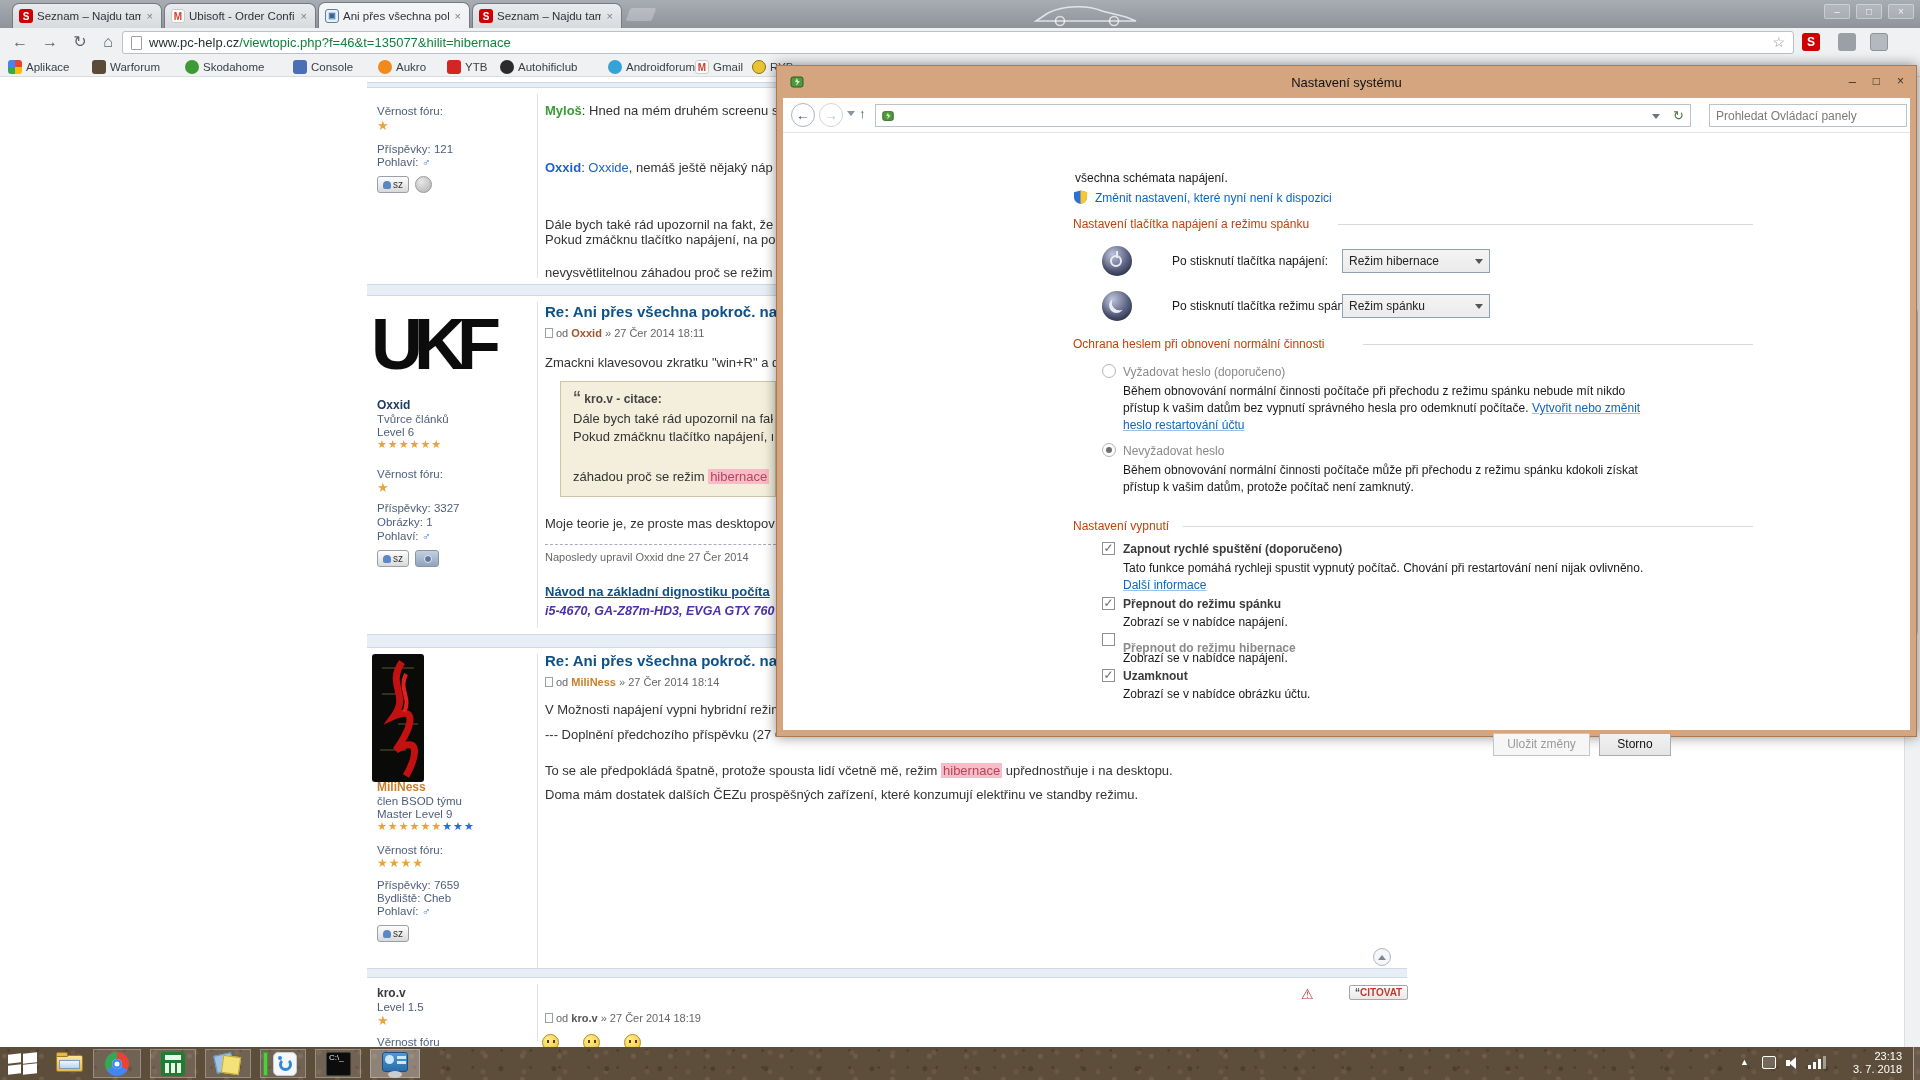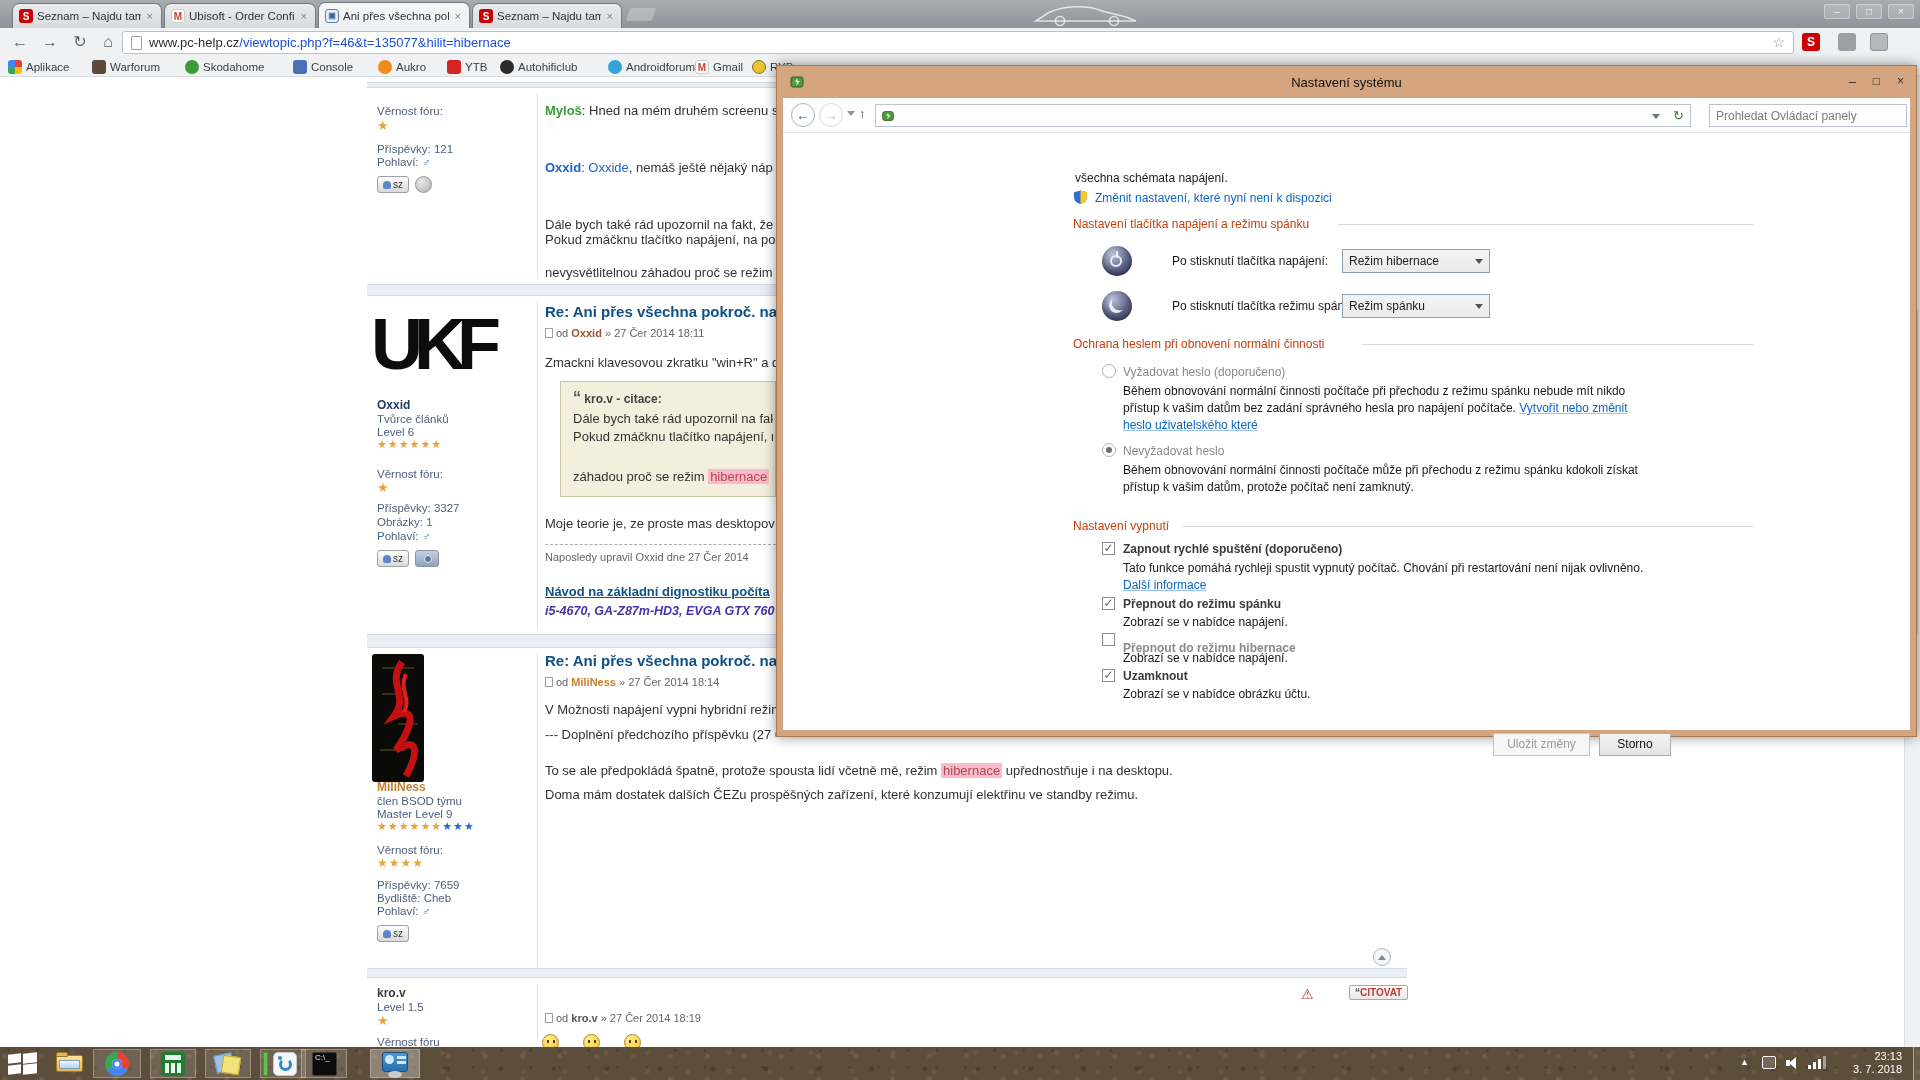--- a/index.html
+++ b/index.html
@@ -23,21 +23,21 @@
   .fav.gmail{background:#fff;color:#d3402f;border:1px solid #ccc;}
   .fav.monitor{background:#e9f0f7;border:1px solid #5b7fa6;color:#35679d;font-size:8px;}
   #winbtns{position:absolute;right:6px;top:4px;display:flex;gap:6px;z-index:2;}
   .wbtn{width:26px;height:15px;background:rgba(255,255,255,.18);border:1px solid rgba(255,255,255,.35);
     color:#f2f3f5;font-size:10px;line-height:13px;text-align:center;border-radius:2px;}
   #toolbar{position:absolute;left:0;top:28px;width:1920px;height:29px;background:#eff1f3;z-index:1;}
   .navic{position:absolute;top:3px;width:24px;height:22px;color:#5d636b;font-size:16px;
     text-align:center;line-height:22px;border-radius:3px;}
   #addrbar{position:absolute;left:122px;top:31px;width:1672px;height:23px;background:#fff;
     border:1px solid #bcc1c7;border-radius:3px;font-size:13px;line-height:21px;z-index:1;}
-  #addrbar .host{color:#2b2f33;} #addrbar .path{color:#1d4ed8;}
+  #addrbar .host{color:#2b2f33;} #addrbar .path{color:#15803d;}
   .pageico{position:absolute;left:8px;top:4px;width:11px;height:14px;border:1px solid #9aa0a6;background:#fff;border-radius:1px;}
   #bookmarks{position:absolute;left:0;top:57px;width:1920px;height:20px;background:#eff1f3;
     border-bottom:1px solid #d9dcdf;z-index:1;font-size:11.5px;color:#3c4043;}
   .bm{position:absolute;top:3px;display:flex;align-items:center;gap:4px;}
   .bmi{width:14px;height:14px;border-radius:3px;}
 
   
   #page{position:absolute;left:0;top:77px;width:1920px;height:970px;background:#fff;z-index:1;}
   .gap{position:absolute;left:367px;width:1040px;background:#e7eef6;border-top:1px solid #cfdae6;border-bottom:1px solid #cfdae6;}
   .post{position:absolute;left:367px;width:1040px;background:#fff;}
@@ -391,22 +391,22 @@
           </div>
         <div class="abs" style="left:389px;top:166px;">Po stisknutí tlačítka režimu spánku:</div>
         <div class="wselect" style="left:559px;top:161px;"><span>Režim spánku</span><span class="dd"></span></div>
 
         <div class="sechead" style="left:290px;top:204px;">Ochrana heslem při obnovení normální činnosti</div>
         <div class="secline" style="left:580px;top:211px;width:390px;"></div>
 
         <div class="rad" style="left:319px;top:231px;"></div>
         <div class="abs gray" style="left:340px;top:232px;">Vyžadovat heslo (doporučeno)</div>
         <div class="abs" style="left:340px;top:251px;">Během obnovování normální činnosti počítače při přechodu z režimu spánku nebude mít nikdo</div>
-        <div class="abs" style="left:340px;top:268px;"><span>přístup k vašim datům bez zadání správného hesla pro napájení počítače.</span> <a class="cpl-link">Vytvořit nebo změnit</a></div>
-        <a class="abs cpl-link" style="left:340px;top:285px;">heslo uživatelského které</a>
+        <div class="abs" style="left:340px;top:268px;"><span>přístup k vašim datům bez vypnutí správného hesla pro odemknutí počítače.</span> <a class="cpl-link">Vytvořit nebo změnit</a></div>
+        <a class="abs cpl-link" style="left:340px;top:285px;">heslo restartování účtu</a>
 
         <div class="rad sel" style="left:319px;top:310px;"></div>
         <div class="abs gray" style="left:340px;top:311px;">Nevyžadovat heslo</div>
         <div class="abs" style="left:340px;top:330px;">Během obnovování normální činnosti počítače může při přechodu z režimu spánku kdokoli získat</div>
         <div class="abs" style="left:340px;top:347px;">přístup k vašim datům, protože počítač není zamknutý.</div>
 
         <div class="sechead" style="left:290px;top:386px;">Nastavení vypnutí</div>
         <div class="secline" style="left:400px;top:393px;width:570px;"></div>
 
         <div class="cbox" style="left:319px;top:409px;">✓</div>
@@ -456,21 +456,21 @@
     <div class="tslot" style="left:205px;width:46px;">
       <span class="abs" style="left:9px;top:4px;width:18px;height:18px;background:#9fc3e8;border:1px solid #6a94bd;transform:rotate(-12deg);"></span>
       <span class="abs" style="left:16px;top:6px;width:18px;height:18px;background:#f3e27a;border:1px solid #bda934;transform:rotate(8deg);"></span>
     </div>
     <div class="tslot" style="left:260px;width:46px;">
       <span class="abs" style="left:2px;top:2px;width:5px;height:24px;background:#58c742;border:1px solid #3e9c2c;"></span>
       <span class="abs" style="left:12px;top:2px;width:24px;height:24px;background:#f4f6f8;border-radius:5px;border:1px solid #c8ccd2;"></span>
       <span class="abs" style="left:18px;top:8px;width:13px;height:13px;border:3px solid #2d88d8;border-top-color:transparent;border-radius:50%;"></span>
       <span class="abs" style="left:17px;top:6px;width:4px;height:4px;border-radius:50%;background:#2d88d8;"></span>
     </div>
-    <div class="tslot" style="left:301px;width:46px;">
+    <div class="tslot" style="left:315px;width:46px;">
       <span class="abs" style="left:10px;top:2px;width:25px;height:24px;background:#0c0c0c;border:1px solid #3a3a3a;border-radius:2px;color:#e8e8e8;font-size:8px;line-height:10px;padding-left:2px;">C:\_</span>
     </div>
     <div class="tslot active" style="left:370px;width:50px;">
       <span class="abs" style="left:11px;top:2px;width:26px;height:20px;background:linear-gradient(#4e9bd4,#2a6ca8);border:1px solid #1d4f7e;border-radius:3px;"></span>
       <span class="abs" style="left:14px;top:5px;width:9px;height:9px;border-radius:50%;background:#cfe6f7;"></span>
       <span class="abs" style="left:26px;top:6px;width:9px;height:3px;background:#cfe6f7;"></span>
       <span class="abs" style="left:26px;top:11px;width:9px;height:3px;background:#cfe6f7;"></span>
       <span class="abs" style="left:17px;top:21px;width:14px;height:7px;border-radius:50%;background:#c9cdd2;"></span>
     </div>
 

